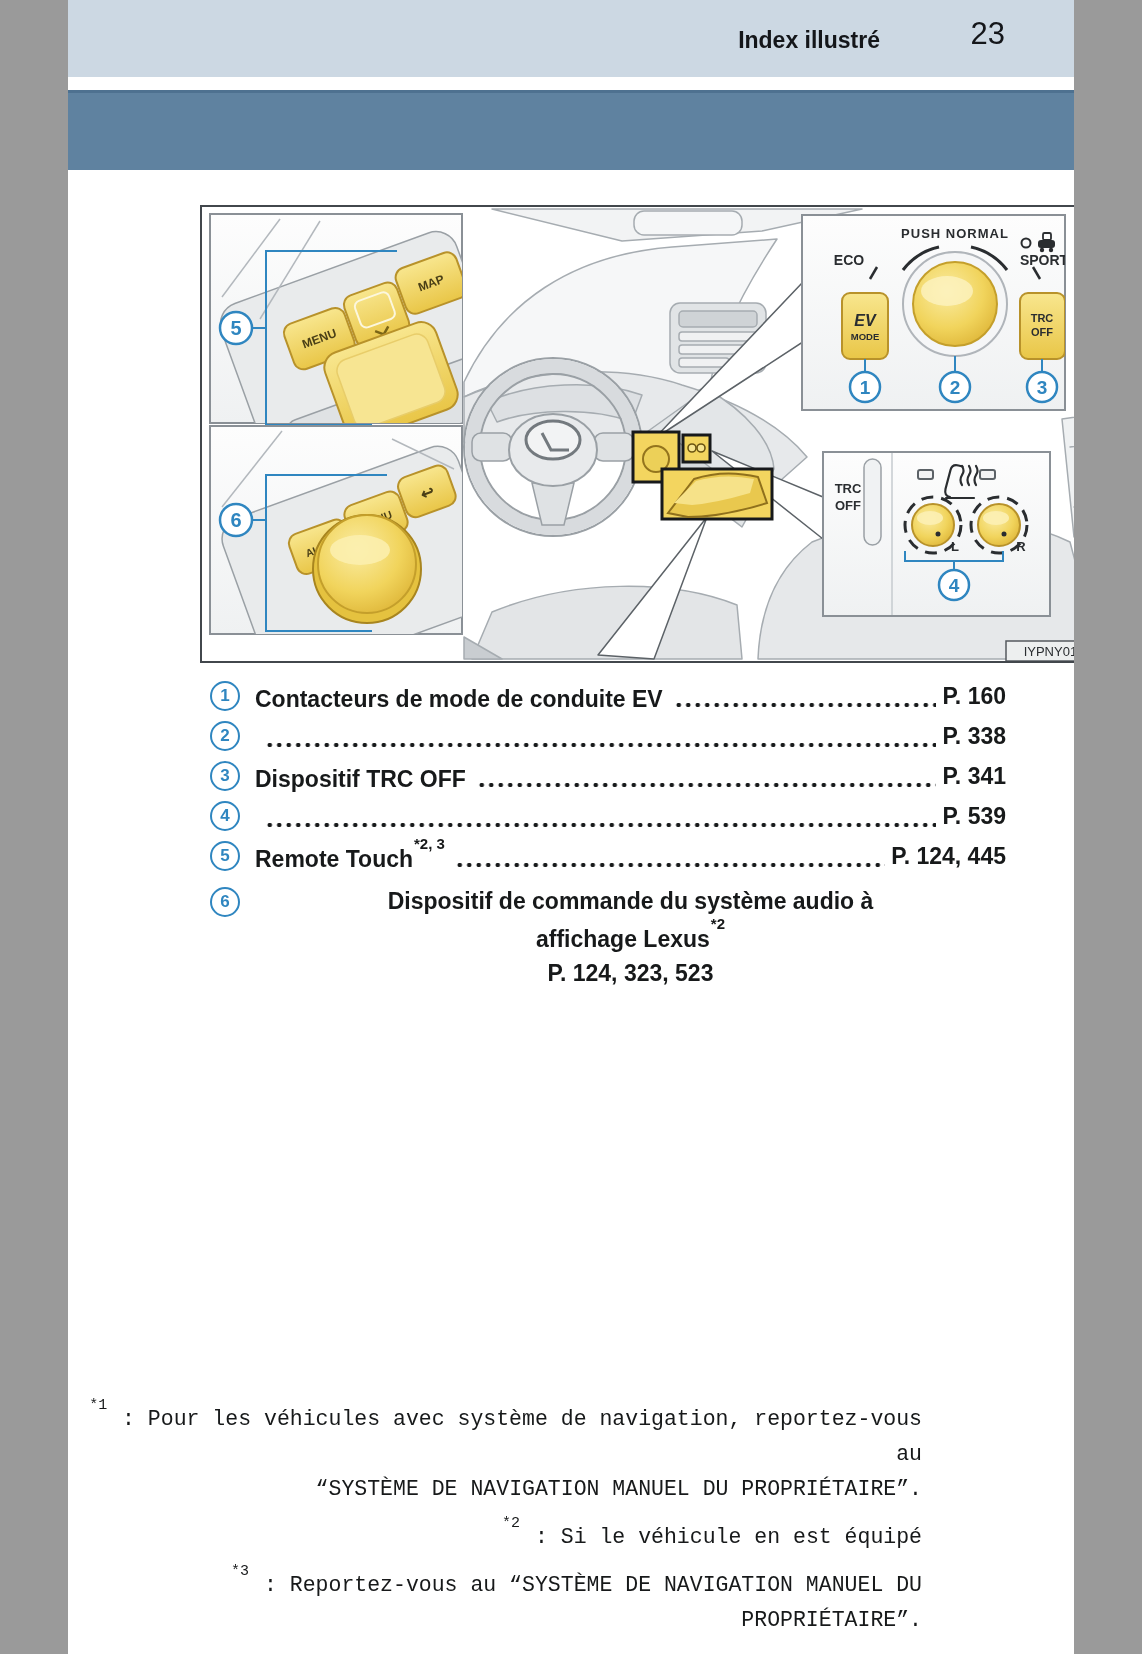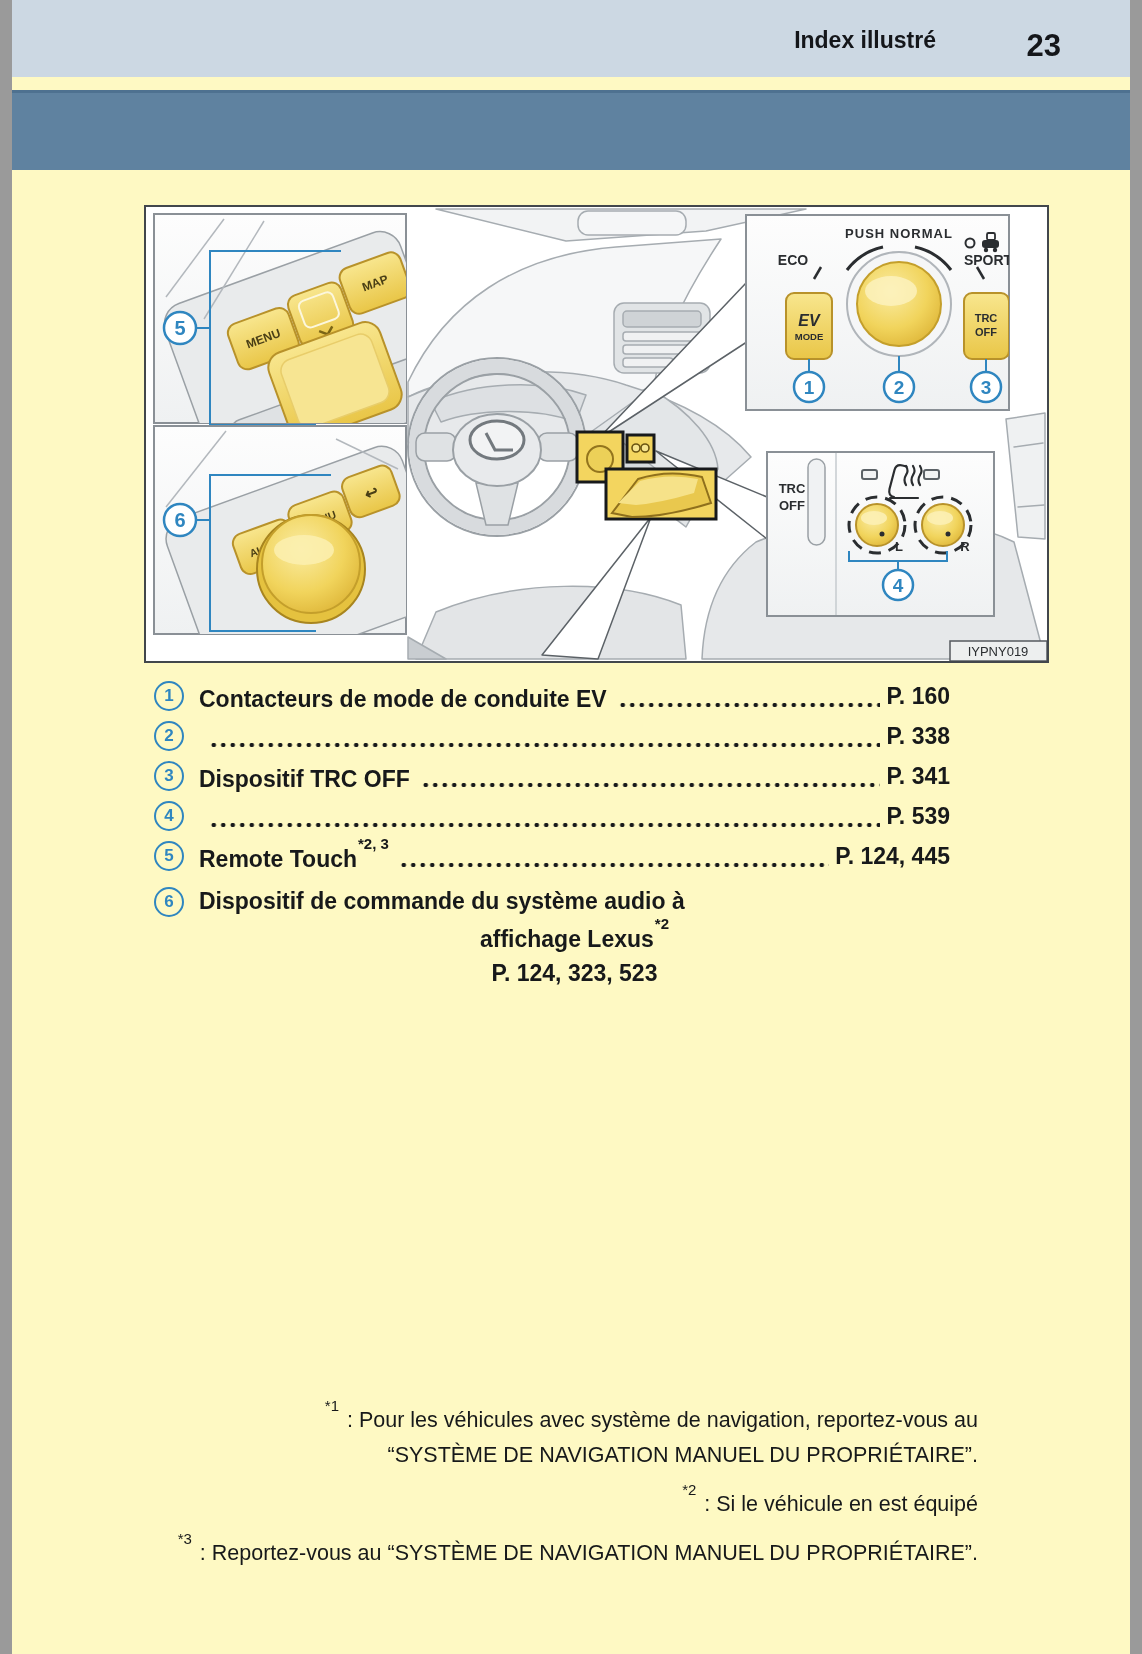--- a/index.html
+++ b/index.html
@@ -1,25 +1,25 @@
 <!DOCTYPE html>
 <html><head>
 <meta charset="utf-8">
 <style>
   * { margin:0; padding:0; box-sizing:border-box; }
   body { background:#9a9a9a; }
   .page {
-    position:relative; width:1118px; height:1654px; margin:0 auto;
-    background:#fef9c3; overflow:hidden;
+    position:relative; width:1006px; height:1654px; margin:0 auto;
+    background:#ffffff; overflow:hidden;
     font-family:"Liberation Sans", sans-serif; color:#17191a;
   }
   
   .header-strip { position:absolute; top:0; left:0; width:100%; height:77px; background:#ccd8e3; }
   .section-title { position:absolute; top:27px; right:194px; font-size:23px; font-weight:bold; color:#14161a; }
-  .page-number  { position:absolute; top:16px; right:69px; font-size:31px; font-weight:bold; color:#14161a;margin-top:12px; }
+  .page-number  { position:absolute; top:16px; right:69px; font-size:31px; font-weight:normal; color:#14161a; }
   .band { position:absolute; top:90px; left:0; width:100%; height:80px; background:#5f82a0; box-shadow: inset 0 3px 0 #4e7190; }
 
   
   .figure {
     position:absolute; left:132px; top:205px; width:905px; height:458px;
     border:2px solid #42474c; background:#fff;
   }
   .figure svg { display:block; width:100%; height:100%; font-family:"Liberation Sans", sans-serif; }
   text.btn-t { font-weight:bold; fill:#4a3f16; }
   text.pnl-t { font-weight:bold; fill:#2a2d30; }
@@ -37,26 +37,26 @@
   .lbl { white-space:nowrap; line-height:30px; }
   sup.sx { font-size:15px; position:relative; top:-9px; margin-left:1px; }
   .leader {
     flex:1 1 auto; height:4.5px; margin:0 6px 0 10px; transform:translateY(9px);
     background-image:radial-gradient(circle, #17191a 2.05px, transparent 2.6px);
     background-size:9.5px 4.5px; background-repeat:repeat-x; background-position:left center;
   }
   .pref { white-space:nowrap; line-height:30px; }
   .row-six { height:auto; align-items:flex-start; padding-top:8px; }
   .row-six .cnum { margin-top:3px; }
-  .row-six .two-line { flex:1 1 auto; }
+  .row-six .two-line { flex:1 1 auto;text-align:center; }
   .row-six .l1 { line-height:34px; white-space:nowrap; }
   .row-six .l2-row { display:flex; align-items:center; line-height:34px;flex-direction:column; }
 
   
-  .footnotes { position:absolute; top:1396px; right:152px; width:860px; text-align:right; font-size:21.5px; color:#17191a; }
+  .footnotes { position:absolute; top:1396px; right:152px; width:860px; text-align:right; font-size:21.5px; color:#17191a;font-family:Liberation Mono, monospace; }
   .fn { line-height:35px; margin-bottom:7px; }
   sup.fnm { font-size:15px; position:relative; top:-8px; margin-right:2px; font-weight:normal; }
 </style>
 </head>
 <body>
 
 <div class="page">
 
   <div class="header-strip">
     <span class="section-title">Index illustré</span>

